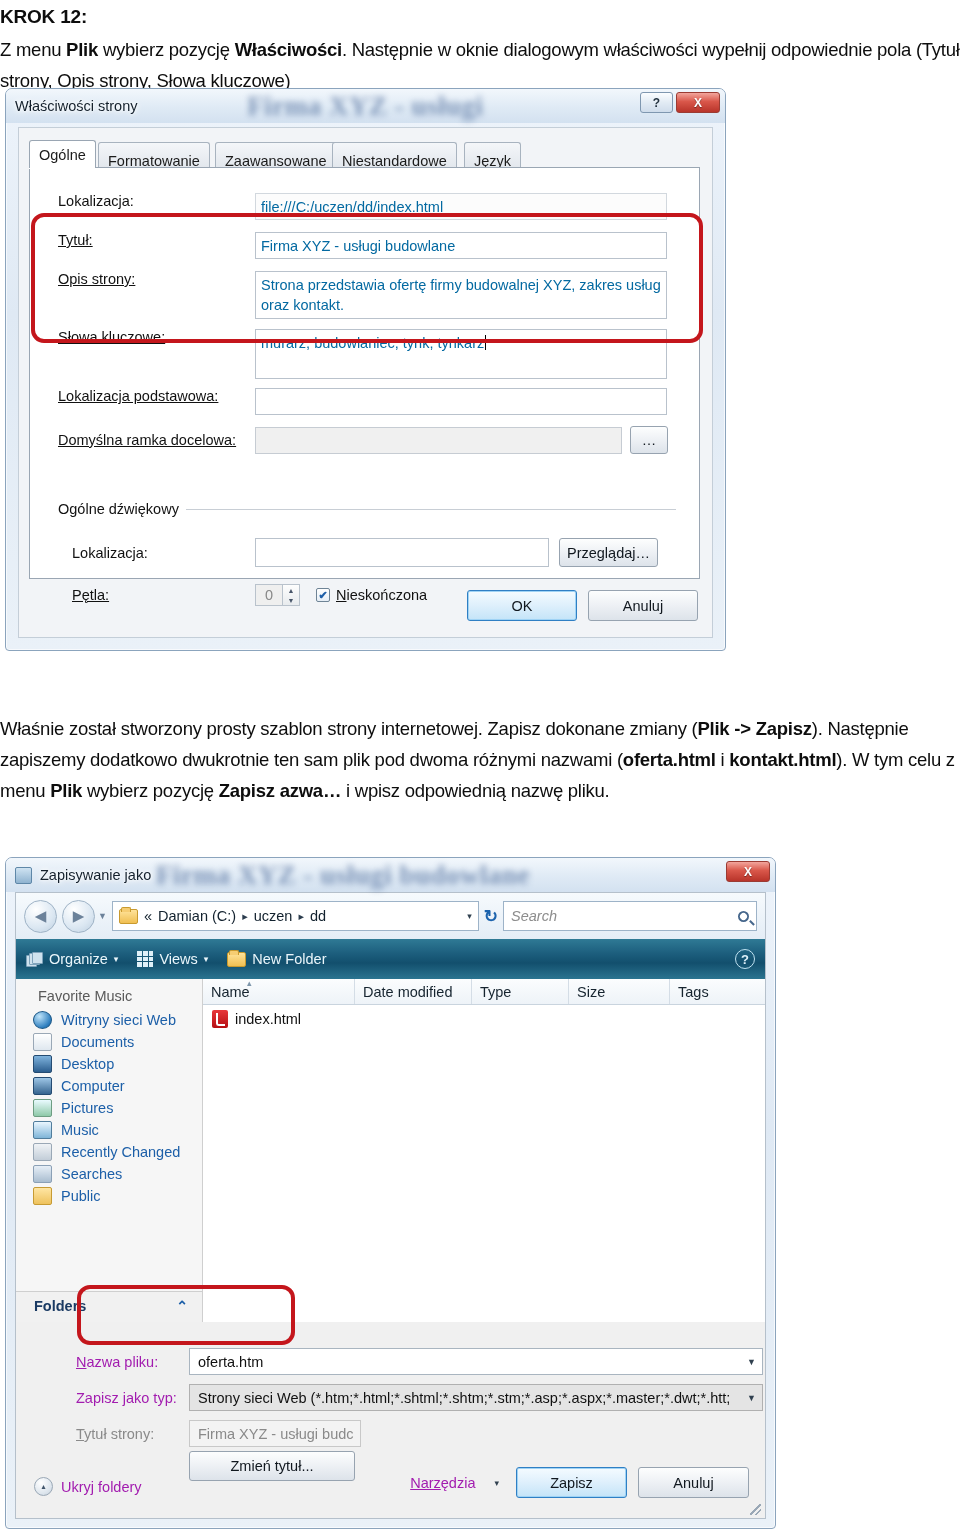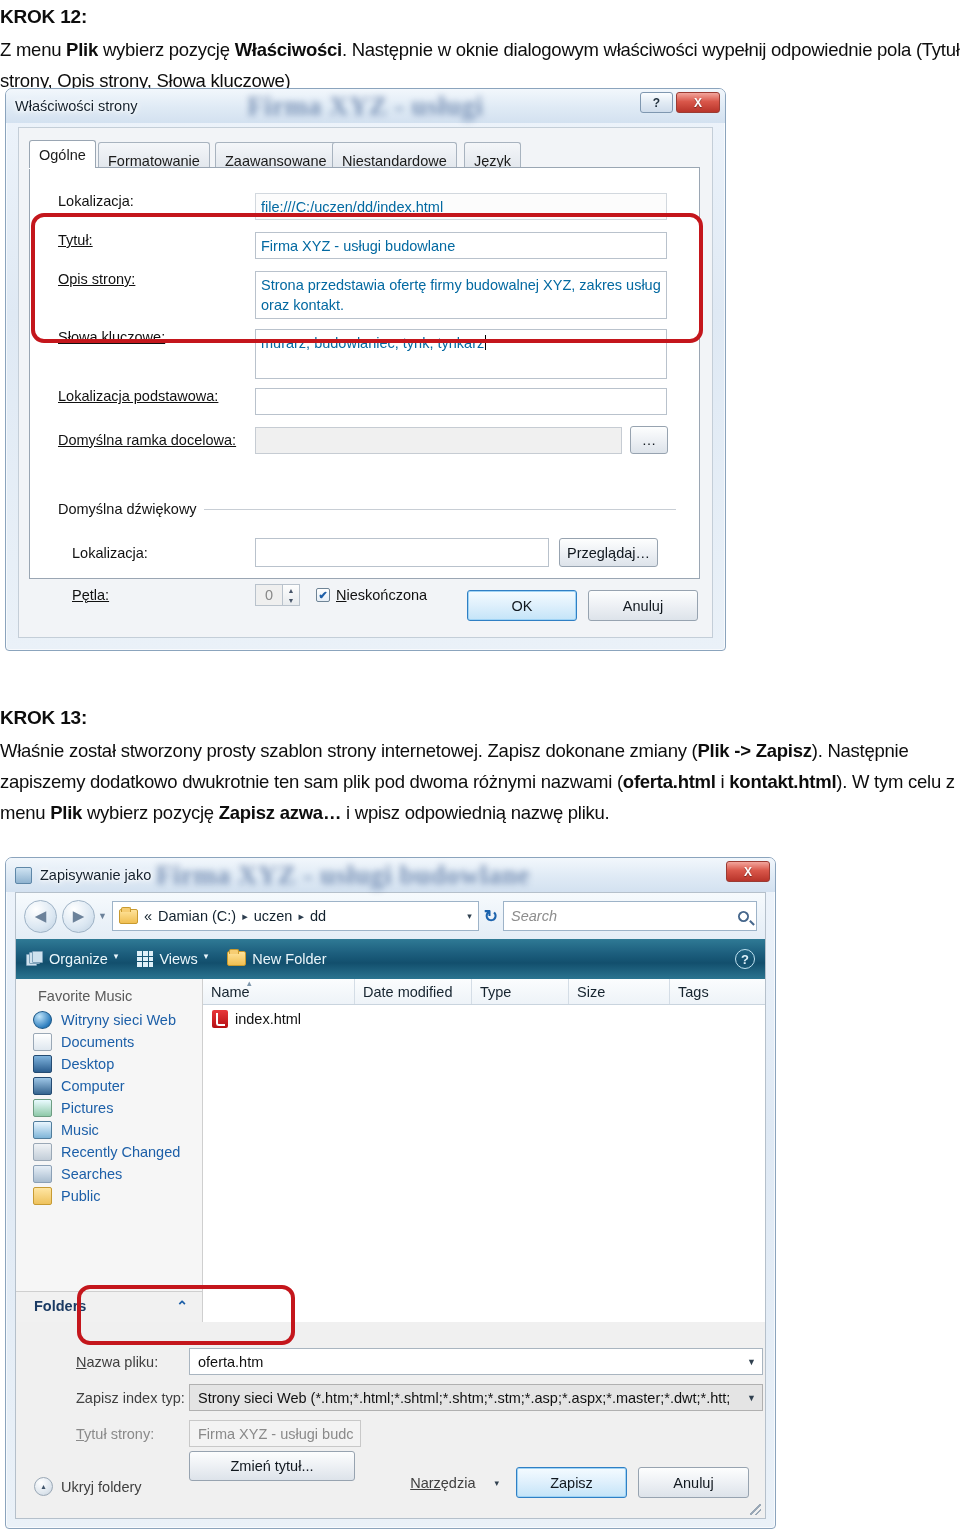--- a/index.html
+++ b/index.html
@@ -180,21 +180,21 @@
   .mag { width:11px; height:11px; border:2px solid #46678c; border-radius:50%;
          position:relative; transform:rotate(-45deg); }
   .mag:after { content:""; position:absolute; left:4px; top:11px; width:2px; height:6px;
                background:#46678c; }
   .cmdbar {
     position:absolute; left:0; right:0; top:46px; height:40px;
     background:linear-gradient(#2f7a95 0%, #1d5f7e 35%, #124f6d 60%, #2a7490 100%);
     display:flex; align-items:center; gap:9px; padding:0 10px;
     color:#eaf6fb; font-size:14.5px;
   }
-  .cmd { display:flex; gap:6px; white-space:nowrap; }
+  .cmd { display:flex; align-items:center; gap:6px; white-space:nowrap; }
   .cmd-caret { font-size:9px; }
   .stackico { width:17px; height:15px; position:relative; }
   .stackico i { position:absolute; width:11px; height:12px; background:#cfe2ee;
                 border:1px solid #7fa3bb; border-radius:1px; font-style:normal; }
   .stackico i:nth-child(1){ left:0; top:3px; }
   .stackico i:nth-child(2){ left:3px; top:1px; }
   .stackico i:nth-child(3){ left:6px; top:0; }
   .gridico { width:16px; height:16px; display:grid;
              grid-template-columns:repeat(3,1fr); grid-template-rows:repeat(3,1fr); gap:1px; }
   .gridico i { background:#dff0f8; font-style:normal; }
@@ -236,21 +236,21 @@
   .filerow { display:flex; align-items:center; gap:7px; padding:5px 0 0 9px;
              font-size:14.5px; color:#111; }
   .htm-ico { width:16px; height:18px; flex:none; position:relative;
              background:linear-gradient(#e8373a,#b50f13); border-radius:2px; }
   .htm-ico:after { content:""; position:absolute; left:4px; top:3px; width:7px; height:11px;
                    border:2px solid #fff; border-top:none; border-right:none;
                    border-radius:0 0 0 3px; }
 
   .sa-foot { position:absolute; left:0; right:0; bottom:0; height:196px; background:#f0f0f0; }
   .fl-row { position:absolute; display:flex; align-items:center; }
-  .fl-lab { font-size:14.5px; color:#404040; white-space:nowrap; }
+  .fl-lab { font-size:14.5px; color:#a21caf; white-space:nowrap; }
   .fl-lab.dim { color:#8a8a8a; }
   .combo {
     height:27px; background:#fff; border:1px solid #a9b5c0;
     display:flex; align-items:center; justify-content:space-between;
     padding:0 6px 0 8px; font-size:14.5px; color:#111; white-space:nowrap;
   }
   .combo.grey { background:#e4e4e4; border-color:#b0b0b0; }
   .combo.ro { background:#f3f3f3; border-color:#c8c8c8; color:#8a8a8a; }
   .cb-caret { font-size:9px; color:#30404f; margin-left:8px; }
   .updisc {
@@ -327,21 +327,21 @@
         <div class="frow" style="left:28px; top:258px; align-items:center;">
           <div class="flabel" style="width:197px;"><u>Domyślna ramka docelowa:</u></div>
           <div class="fval ro" style="width:367px; height:27px;"></div>
           <div class="btn" style="width:38px; height:28px; margin-left:8px;">
             <span>…</span>
           </div>
         </div>
 
         <div class="groupbox" style="left:28px; top:333px; width:618px; height:120px;">
           <div class="group-line"></div>
-          <div class="group-cap">Domyślna dźwiękowy</div>
+          <div class="group-cap">Ogólne dźwiękowy</div>
 
           <div class="frow" style="left:14px; top:37px; align-items:center;">
             <div class="flabel" style="width:183px;">Lokalizacja:</div>
             <div class="fval" style="width:294px; height:29px;"></div>
             <div class="btn" style="width:99px; height:29px; margin-left:10px;">Przeglądaj…</div>
           </div>
 
           <div class="frow" style="left:14px; top:83px; align-items:center;">
             <div class="flabel" style="width:183px;"><u>Pętla:</u></div>
             <div class="spin">0</div>
@@ -360,21 +360,20 @@
       <div style="position:absolute; right:14px; bottom:16px; display:flex; gap:11px;">
         <div class="btn primary" style="width:110px; height:31px;">OK</div>
         <div class="btn" style="width:110px; height:31px;">Anuluj</div>
       </div>
     </div>
 
     <div class="redbox" style="left:25px; top:124px; width:672px; height:130px;"></div>
   </div>
 
   <div class="prose" style="left:0; top:707px;">
-    <div class="step-head">KROK 13:</div>
     <div class="step-body" style="margin-top:6px;">Właśnie został stworzony prosty szablon strony internetowej. Zapisz dokonane zmiany (<b>Plik -&gt; Zapisz</b>). Następnie zapiszemy dodatkowo dwukrotnie ten sam plik pod dwoma różnymi nazwami (<b>oferta.html</b> i <b>kontakt.html</b>). W tym celu z menu <b>Plik</b> wybierz pozycję <b>Zapisz azwa…</b> i wpisz odpowiednią nazwę pliku.</div>
   </div>
 
   <div class="dlg" id="dlg-saveas">
 
     <div class="dlg-titlebar">
       <div class="watermark" style="left:150px; right:auto; text-align:left;">Firma XYZ - usługi budowlane</div>
       <div style="display:flex; align-items:center; gap:8px; z-index:3;">
         <div style="width:17px;height:17px;border-radius:2px;background:linear-gradient(#cfe3f2,#8fb3d0);border:1px solid #5e87a8;"></div>
         <div class="dlg-title">Zapisywanie jako</div>
@@ -515,21 +514,21 @@
 
         <div class="fl-row" style="left:60px; top:26px;">
           <div class="fl-lab" style="width:113px;"><u style="text-decoration:none"><span style="text-decoration:underline">N</span></u><span>azwa pliku:</span></div>
           <div class="combo" style="width:574px;">
             <span>oferta.htm</span>
             <span class="cb-caret">▼</span>
           </div>
         </div>
 
         <div class="fl-row" style="left:60px; top:62px;">
-          <div class="fl-lab" style="width:113px;">Zapisz index typ:</div>
+          <div class="fl-lab" style="width:113px;">Zapisz jako typ:</div>
           <div class="combo grey" style="width:574px;">
             <span style="overflow:hidden; text-overflow:clip;">Strony sieci Web (*.htm;*.html;*.shtml;*.shtm;*.stm;*.asp;*.aspx;*.master;*.dwt;*.htt;</span>
             <span class="cb-caret">▼</span>
           </div>
         </div>
 
         <div class="fl-row" style="left:60px; top:98px;">
           <div class="fl-lab dim" style="width:113px;"><u style="text-decoration:none"><span style="text-decoration:underline">T</span></u><span>ytuł strony:</span></div>
           <div class="combo ro" style="width:172px;">Firma XYZ - usługi budc</div>
         </div>

